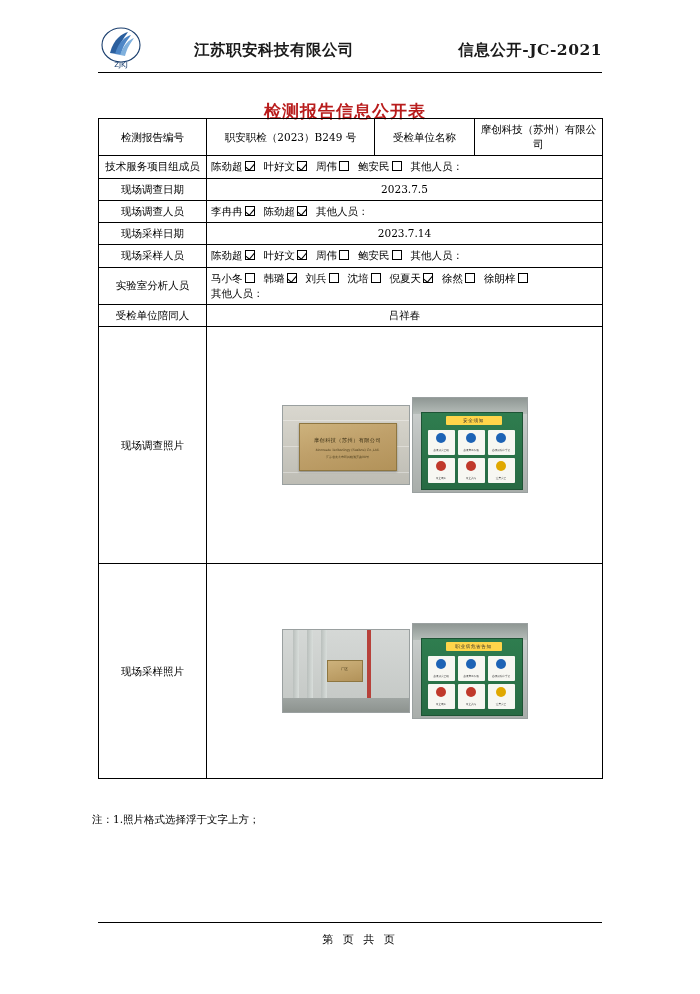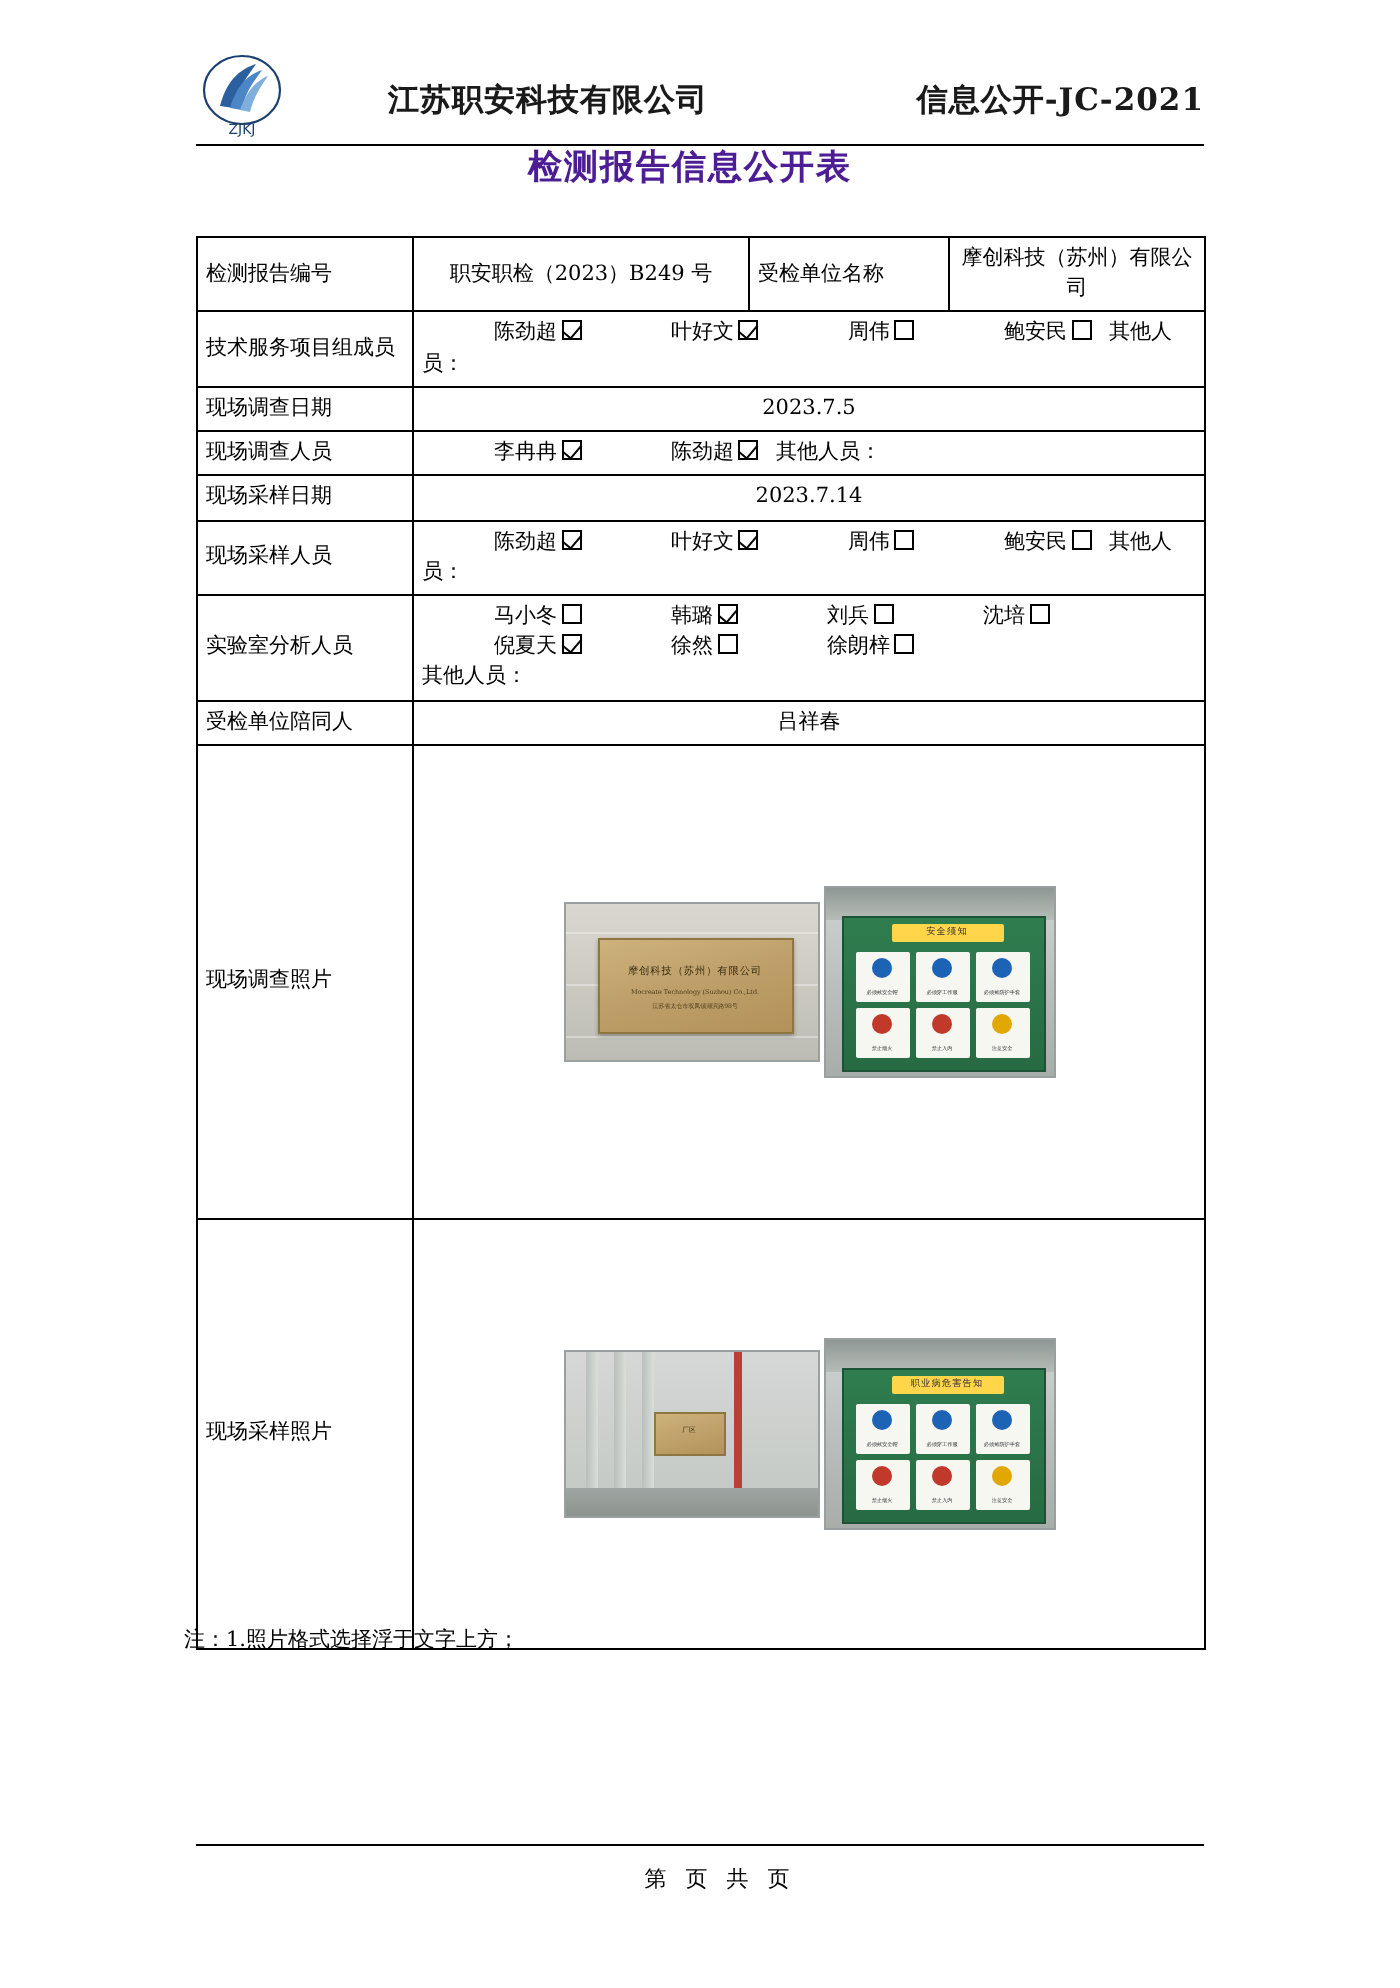--- a/index.html
+++ b/index.html
@@ -61,49 +61,49 @@
     font-family: "DejaVu Serif", "Liberation Serif", serif;
     font-size: 15.5px;
     font-weight: bold;
     color: #1a1a1a;
     letter-spacing: 0.5px;
     white-space: nowrap;
   }
   .doc-title {
     position: absolute;
     left: 0;
-    top: 72px;
+    top: 100px;
     width: 690px;
     text-align: center;
     font-family: "DejaVu Serif", "Liberation Serif", serif;
     font-size: 17px;
     font-weight: bold;
     letter-spacing: 1px;
-    color: #4c1d95;
+    color: #b91c1c;
   }
 
   table.main {
     position: absolute;
     left: 98px;
     top: 118px;
     width: 504px;
     border-collapse: collapse;
     table-layout: fixed;
   }
   table.main td {
     border: 1px solid #000;
     font-family: "DejaVu Serif", "Liberation Serif", serif;
     font-size: 10.5px;
     color: #000;
     padding: 3px 4px;
     vertical-align: middle;
     line-height: 1.45;
   }
   .lbl {
-    text-align: left;
+    text-align: center;
     white-space: nowrap;
   }
   .ctr { text-align: center; }
   .lft { text-align: left; }
   .cellpad { padding-left: 8px; }
 
   .cb {
     display: inline-block;
     width: 8px;
     height: 8px;
@@ -116,21 +116,21 @@
     content: "";
     position: absolute;
     left: 1px;
     top: -1px;
     width: 5px;
     height: 8px;
     border-right: 1.4px solid #000;
     border-bottom: 1.4px solid #000;
     transform: rotate(40deg);
   }
-  .nm { margin-right: 1px; margin-left: 36px; }
+  .nm { margin-right: 1px; }
   .grp { white-space: nowrap; margin-right: 8px; display: inline-block; }
 
   .photo-cell {
     height: 230px;
     position: relative;
   }
   .photo-cell.second { height: 208px; }
   .photo-wrap {
     display: flex;
     justify-content: center;

